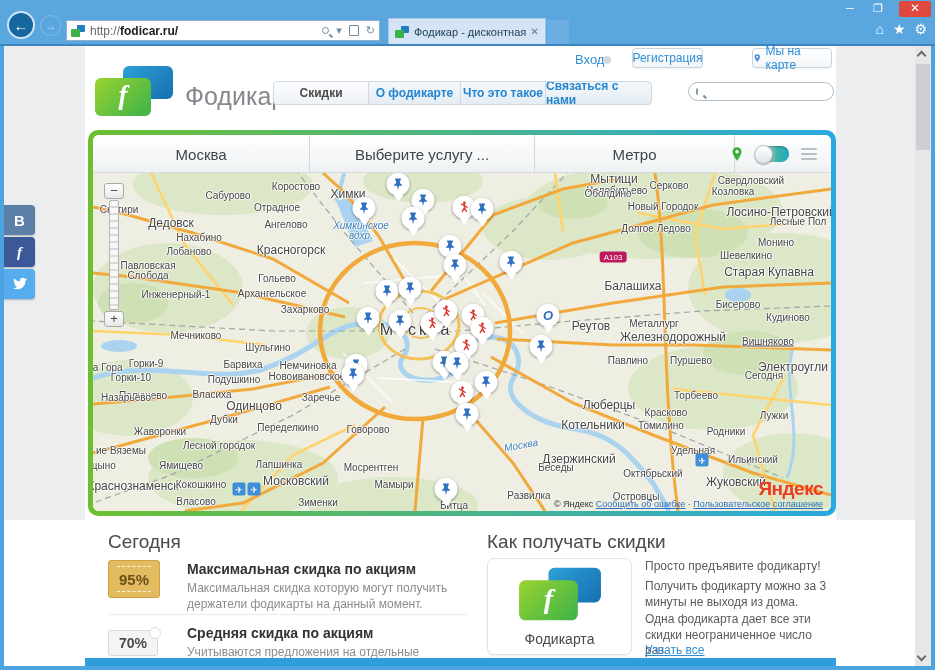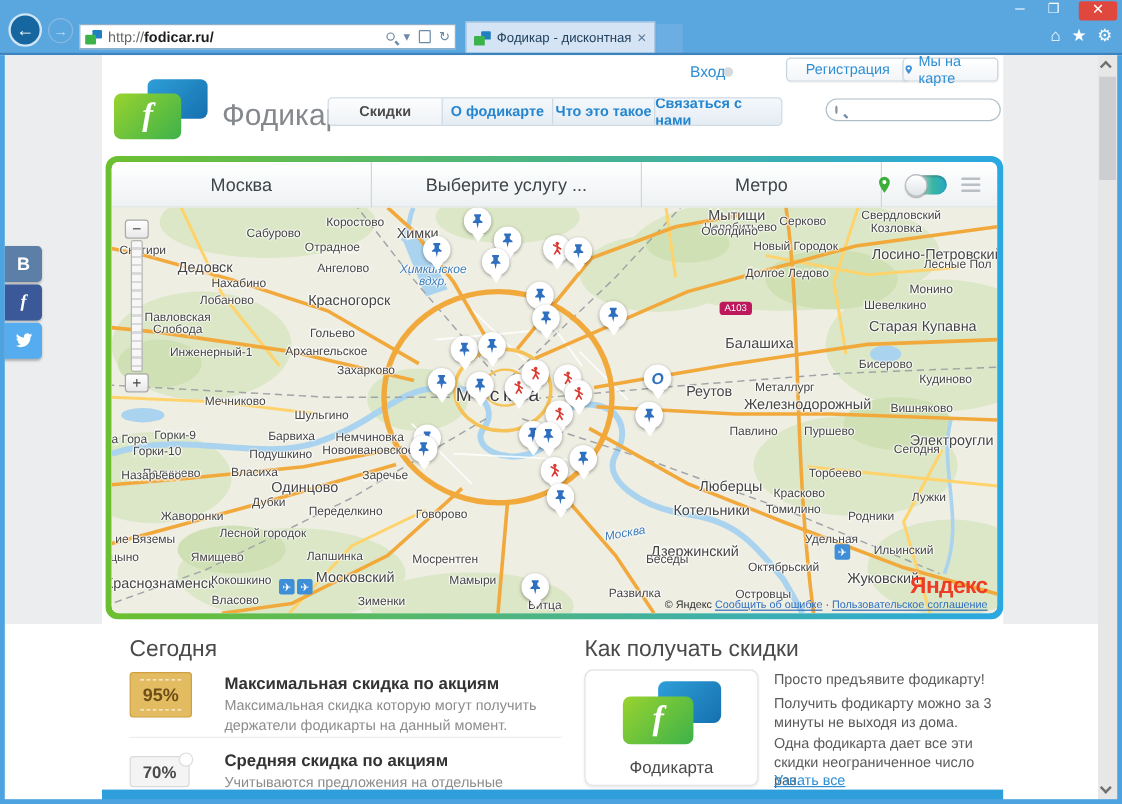--- a/index.html
+++ b/index.html
@@ -174,21 +174,21 @@
   </div>
   <div class="chromeline"></div>
 
   <div class="page">
     <div class="grayband"></div>
 
     <div class="content">
 
       <span class="loginlink">Вход</span>
       <span class="logindot"></span>
-      <div class="hbtn" style="left:570px;width:103px;">
+      <div class="hbtn" style="left:547px;width:71px;">
           <span>Регистрация</span>
         </div>
       <div class="hbtn" style="left:667px;width:80px;">
         <svg class="pinglyph" viewBox="0 0 16 16">
             <path d="M8 1a5 5 0 0 0-5 5c0 3.5 5 9 5 9s5-5.5 5-9a5 5 0 0 0-5-5z" fill="#3f8fd8"></path>
             <circle cx="8" cy="6" r="2" fill="#fff"></circle>
           </svg>
         <span>Мы на карте</span>
       </div>
 
@@ -331,36 +331,36 @@
                 <span class="mlabel" style="left: 179px; top: 120px;">Архангельское</span>
                 <span class="mlabel" style="left: 212px; top: 136px;">Захарково</span>
                 <span class="mlabel" style="left: 103px; top: 162px;">Мечниково</span>
                 <span class="mlabel b" style="left: 255px; top: 21px;">Химки</span>
                 <span class="mlabel w" style="left: 268px; top: 52px;">Химкинское</span>
                 <span class="mlabel w" style="left: 268px; top: 62px;">вдхр.</span>
                 <span class="mlabel b" style="left: 521px; top: 6px;">Мытищи</span>
                 <span class="mlabel" style="left: 524px; top: 17px;">Челобитьево</span>
                 <span class="mlabel" style="left: 658px; top: 7px;">Свердловский</span>
                 <span class="mlabel" style="left: 576px; top: 12px;">Серково</span>
-                <span class="mlabel" style="left: 640px; top: 18px; margin-left: 14px;">Козловка</span>
+                <span class="mlabel" style="left: 640px; top: 18px;">Козловка</span>
                 <span class="mlabel" style="left: 515px; top: 20px;">Оболдино</span>
                 <span class="mlabel" style="left: 570px; top: 33px;">Новый Городок</span>
                 <span class="mlabel b" style="left: 688px; top: 39px;">Лосино-Петровский</span>
                 <span class="mlabel" style="left: 563px; top: 55px;">Долгое Ледово</span>
                 <span class="mlabel" style="left: 705px; top: 48px;">Лесные Пол</span>
                 <span class="mlabel" style="left: 683px; top: 69px;">Монино</span>
                 <span class="mlabel" style="left: 653px; top: 82px;">Шевелкино</span>
                 <span class="mlabel b" style="left: 676px; top: 99px;">Старая Купавна</span>
                 <span class="mlabel b" style="left: 540px; top: 113px;">Балашиха</span>
                 <span class="mlabel" style="left: 645px; top: 131px;">Бисерово</span>
                 <span class="mlabel" style="left: 695px; top: 144px;">Кудиново</span>
                 <span class="mlabel b" style="left: 498px; top: 153px;">Реутов</span>
                 <span class="mlabel" style="left: 561px; top: 150px;">Металлург</span>
                 <span class="mlabel b" style="left: 580px; top: 164px;">Железнодорожный</span>
-                <span class="mlabel" style="left: 675px; top: 168px;">Вишняково</span>
+                <span class="mlabel" style="left: 675px; top: 168px; text-decoration: underline;">Вишняково</span>
                 <span class="mlabel" style="left: 535px; top: 187px;">Павлино</span>
                 <span class="mlabel" style="left: 598px; top: 187px;">Пуршево</span>
                 <span class="mlabel b" style="left: 700px; top: 194px;">Электроугли</span>
                 <span class="mlabel" style="left: 671px; top: 202px;">Сегодня</span>
                 <span class="mlabel" style="left: 603px; top: 222px;">Торбеево</span>
                 <span class="mlabel b" style="left: 516px; top: 232px;">Люберцы</span>
                 <span class="mlabel" style="left: 573px; top: 239px;">Красково</span>
                 <span class="mlabel" style="left: 681px; top: 242px;">Лужки</span>
                 <span class="mlabel b" style="left: 500px; top: 252px;">Котельники</span>
                 <span class="mlabel" style="left: 568px; top: 252px;">Томилино</span>

